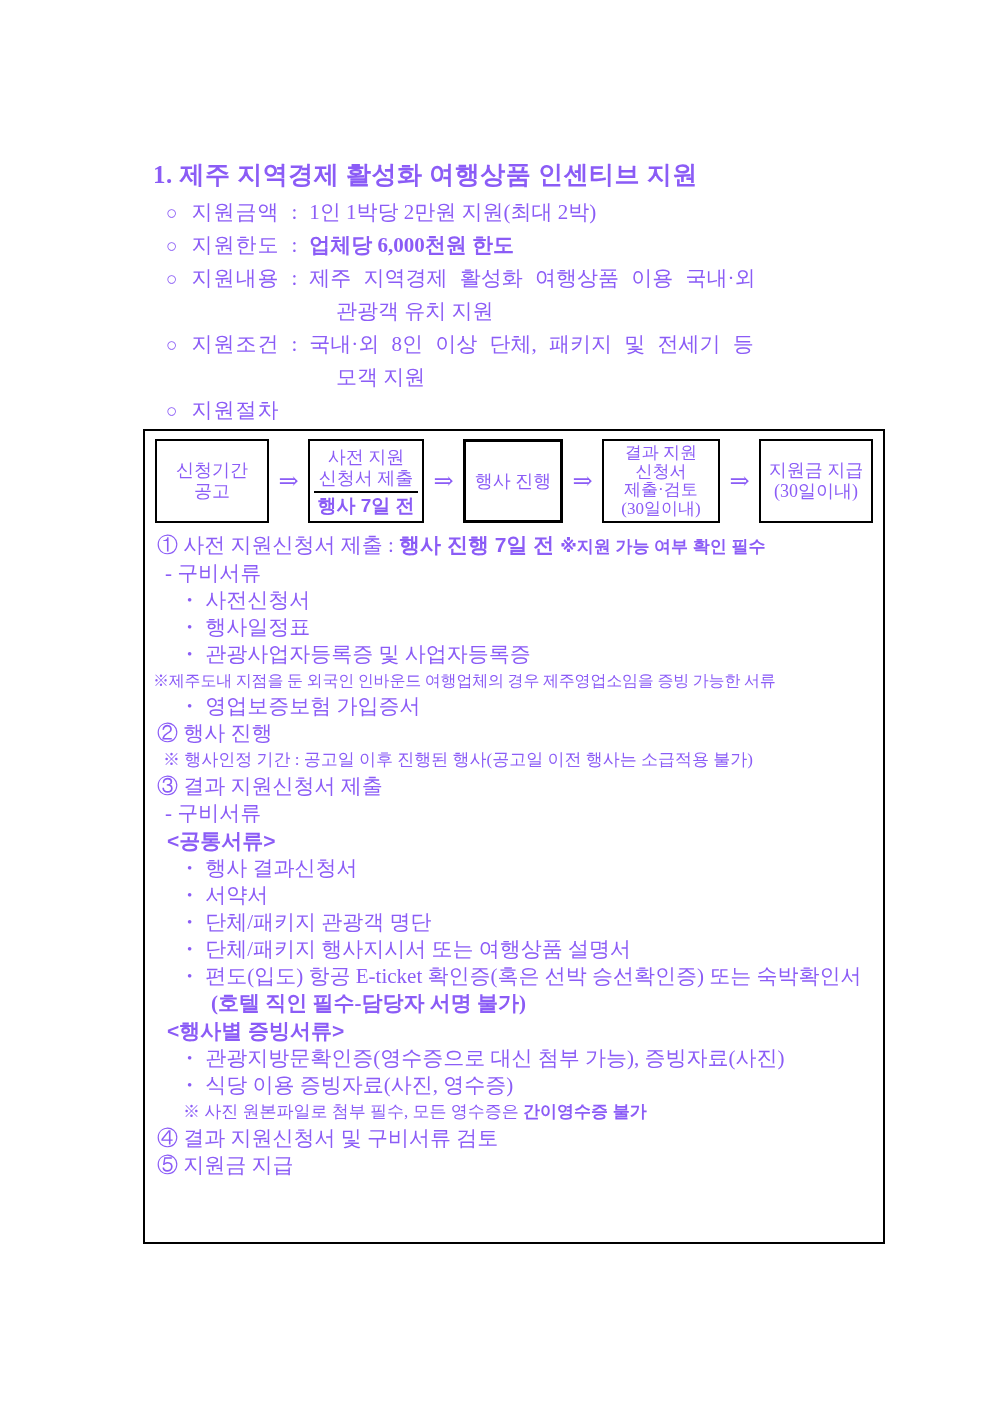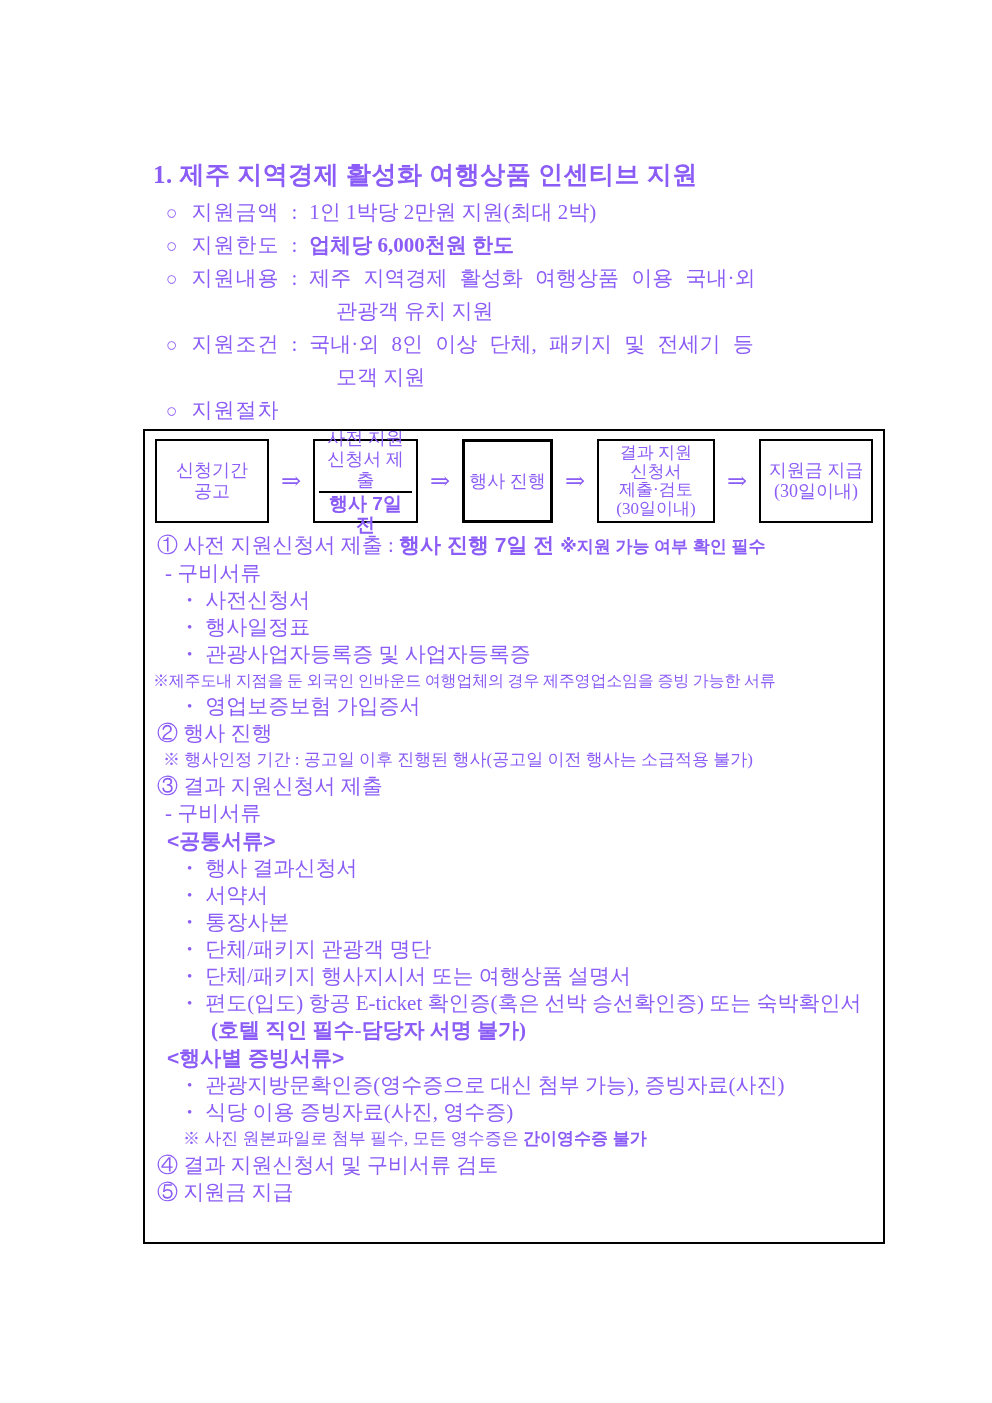--- a/index.html
+++ b/index.html
@@ -38,22 +38,22 @@
     display: flex; justify-content: space-between; align-items: stretch;
     height: 84px; margin: 8px 10px 6px 10px;
   }
   .fc-box {
     border: 2px solid #000; box-sizing: border-box;
     display: flex; flex-direction: column; align-items: center; justify-content: center;
     text-align: center; font-size: 18px; line-height: 21px;
     white-space: pre-line; flex: 0 0 auto;
   }
   .fc-1 { width: 114px; }
-  .fc-2 { width: 105px; padding: 4px; }
-  .fc-3 { width: 91px; border-width: 3px; }
+  .fc-2 { width: 116px; padding: 4px; }
+  .fc-3 { width: 100px; border-width: 3px; }
   .fc-4 { width: 118px; font-size: 17px; line-height: 18.5px; }
   .fc-5 { width: 114px; }
   .fc-2 .fc-top { flex: 1 1 auto; display:flex; align-items:center; justify-content:center; white-space: pre-line; }
   .fc-2 .fc-bottom {
     flex: 0 0 26px; width: 100%; border-top: 2px solid #000; box-sizing: border-box;
     display:flex; align-items:center; justify-content:center;
     font-weight: bold; font-size: 19px;
     font-family: "Liberation Sans", "DejaVu Sans", sans-serif;
   }
   .fc-arrow { align-self: center; font-size: 24px; flex: 0 0 auto; padding: 0 1px; }
@@ -152,21 +152,20 @@
       <div class="p-bullet"><span class="blt">•</span><span>관광사업자등록증 및 사업자등록증</span></div>
       <div class="p-note-flush">※제주도내 지점을 둔 외국인 인바운드 여행업체의 경우 제주영업소임을 증빙 가능한 서류</div>
       <div class="p-bullet"><span class="blt">•</span><span>영업보증보험 가입증서</span></div>
       <div class="p-step">② 행사 진행</div>
       <div class="p-note">※ 행사인정 기간 : 공고일 이후 진행된 행사(공고일 이전 행사는 소급적용 불가)</div>
       <div class="p-step">③ 결과 지원신청서 제출</div>
       <div class="p-dash">- 구비서류</div>
       <div class="p-header">&lt;공통서류&gt;</div>
       <div class="p-bullet"><span class="blt">•</span><span>행사 결과신청서</span></div>
       <div class="p-bullet"><span class="blt">•</span><span>서약서</span></div>
-      <div class="p-bullet"><span class="blt">•</span><span>통장사본</span></div>
       <div class="p-bullet"><span class="blt">•</span><span>단체/패키지 관광객 명단</span></div>
       <div class="p-bullet"><span class="blt">•</span><span>단체/패키지 행사지시서 또는 여행상품 설명서</span></div>
       <div class="p-bullet"><span class="blt">•</span><span>편도(입도) 항공 E-ticket 확인증(혹은 선박 승선확인증) 또는 숙박확인서</span></div>
       <div class="p-boldcont">(호텔 직인 필수-담당자 서명 불가)</div>
       <div class="p-header">&lt;행사별 증빙서류&gt;</div>
       <div class="p-bullet"><span class="blt">•</span><span>관광지방문확인증(영수증으로 대신 첨부 가능), 증빙자료(사진)</span></div>
       <div class="p-bullet"><span class="blt">•</span><span>식당 이용 증빙자료(사진, 영수증)</span></div>
       <div class="p-note-ind">
         <span>※ 사진 원본파일로 첨부 필수, 모든 영수증은 </span><span class="note-bold">간이영수증 불가</span>
       </div>

